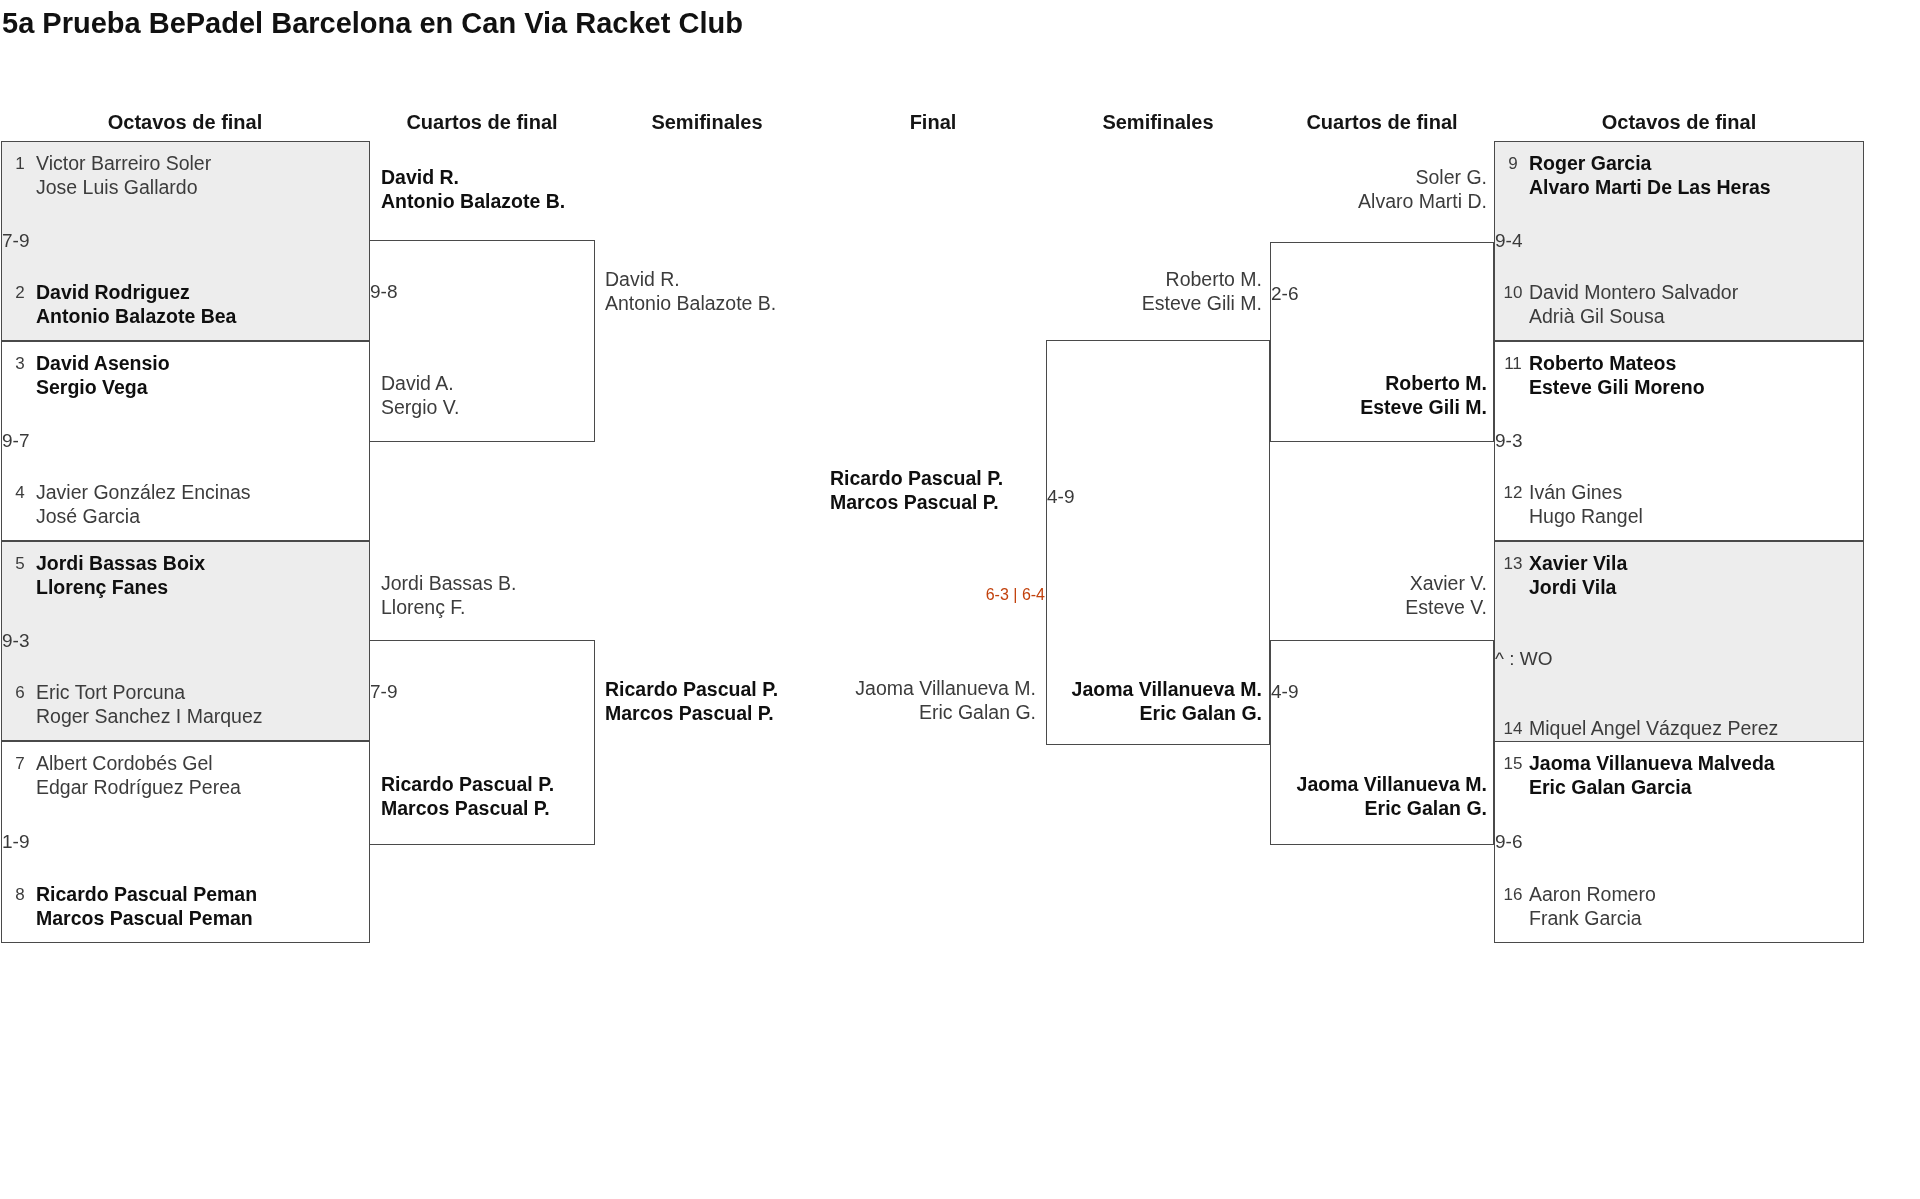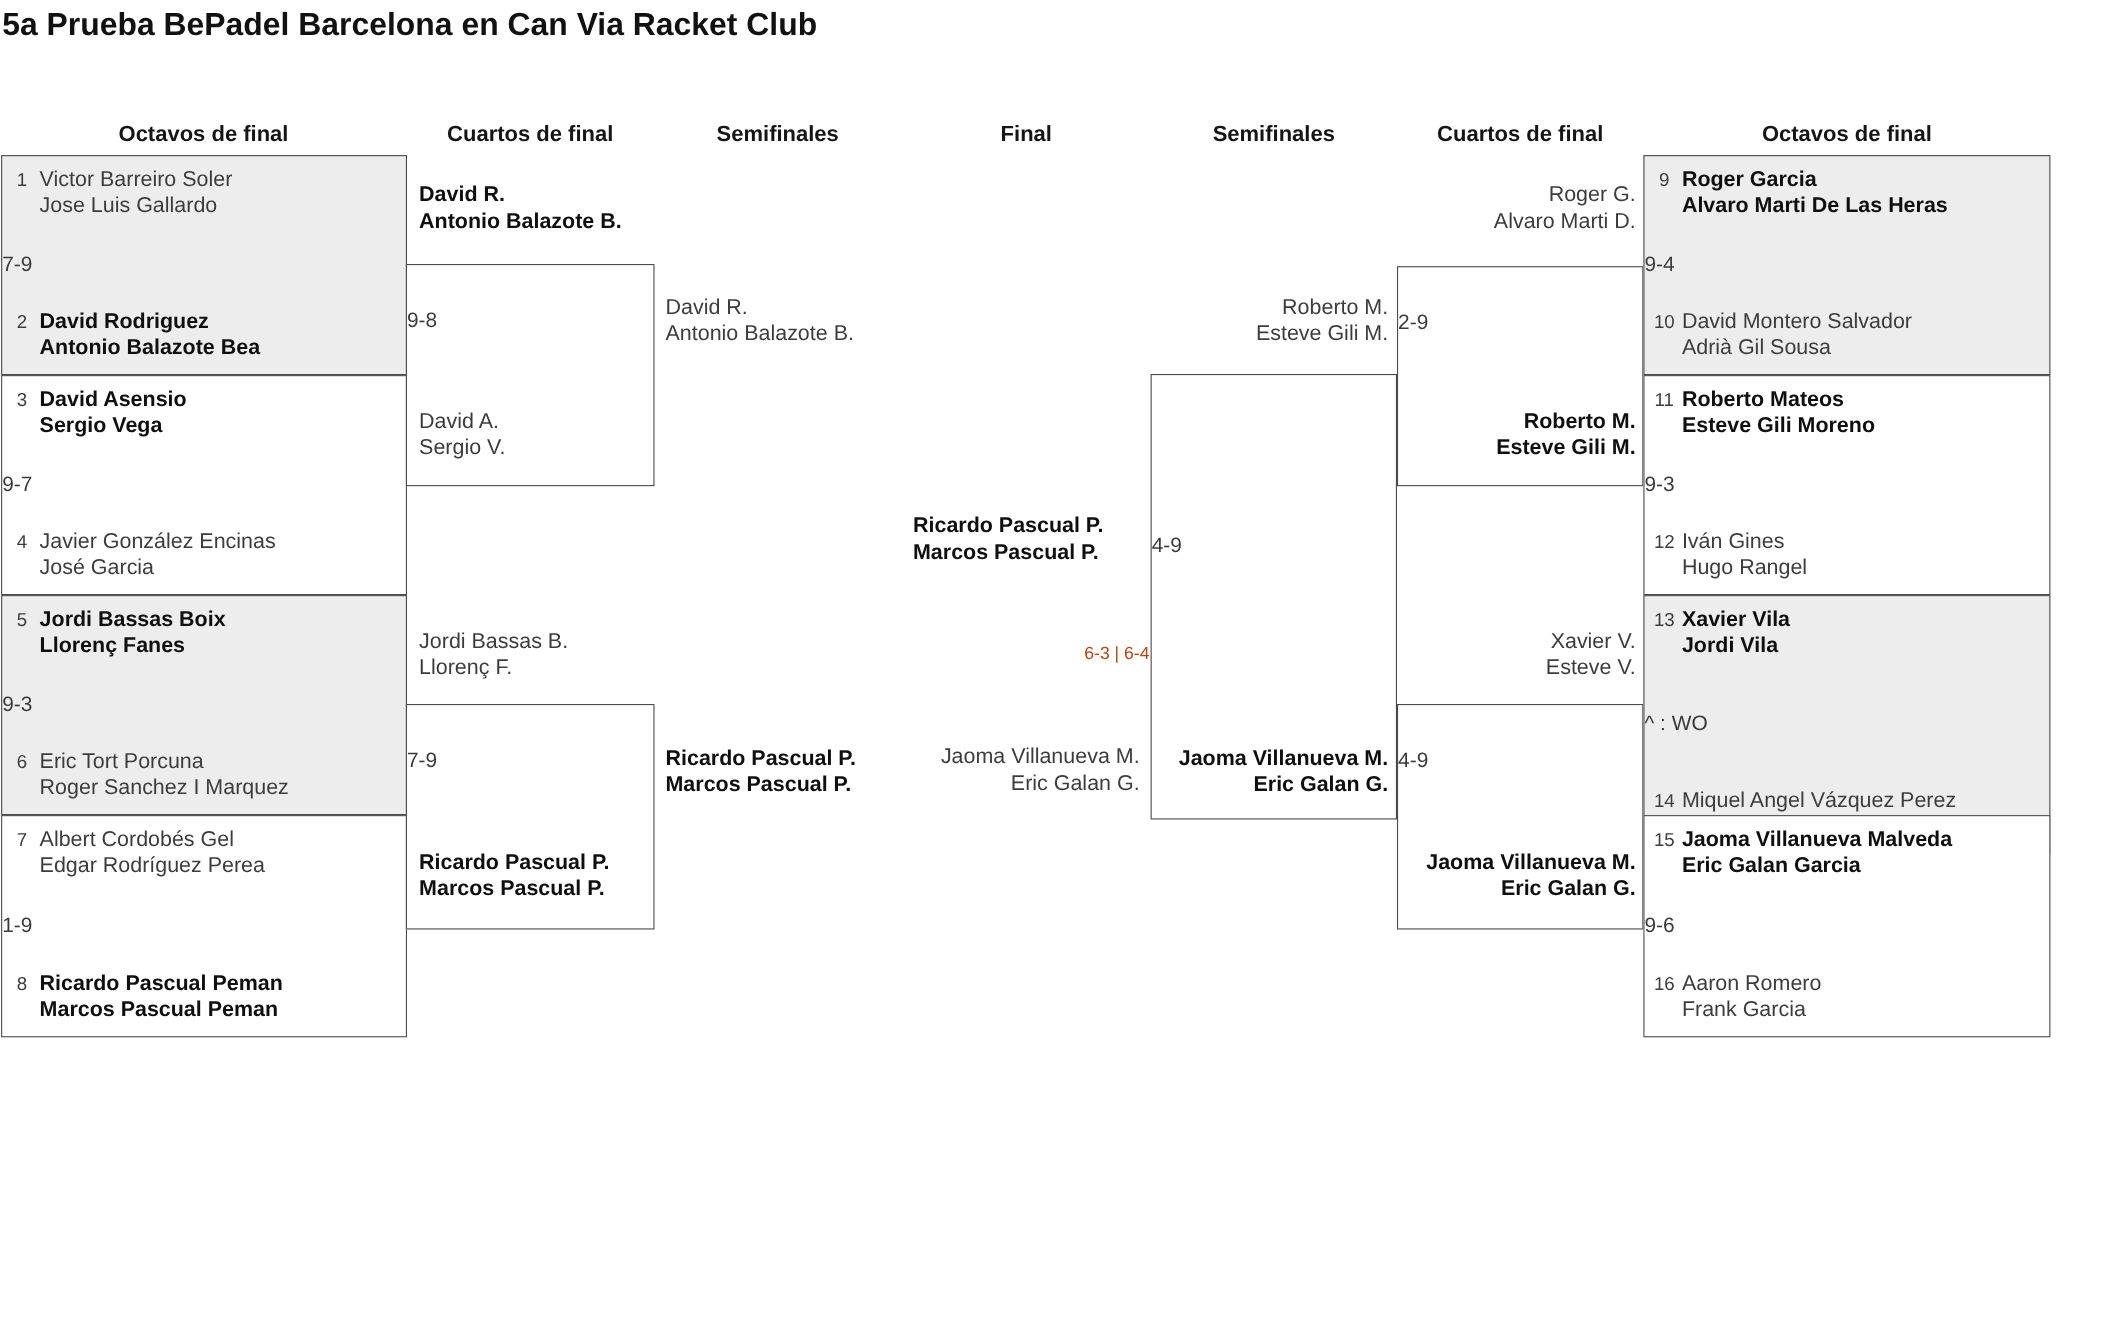--- a/index.html
+++ b/index.html
@@ -189,21 +189,21 @@
     </div>
   </div>
 
   <div class="box qf" style="left:369px;top:240px;width:226px;height:202px">
     <div class="score">9-8</div>
   </div>
   <div class="box qf" style="left:369px;top:640px;width:226px;height:205px">
     <div class="score">7-9</div>
   </div>
   <div class="box qf" style="left:1270px;top:242px;width:224px;height:200px">
-    <div class="score">2-9</div>
+    <div class="score">2-6</div>
   </div>
   <div class="box qf" style="left:1270px;top:640px;width:224px;height:205px">
     <div class="score">4-9</div>
   </div>
 
   <div class="box sf" style="left:1046px;top:340px;width:224px;height:405px">
     <div class="score">4-9</div>
   </div>
 
   <div class="feeder w" style="left:381px;top:165px">
@@ -217,21 +217,21 @@
   <div class="feeder" style="left:381px;top:571px">
     <div>Jordi Bassas B.</div>
       <div>Llorenç F.</div>
   </div>
   <div class="feeder w" style="left:381px;top:772px">
     <div>Ricardo Pascual P.</div>
       <div>Marcos Pascual P.</div>
   </div>
 
   <div class="feeder ra" style="right:433px;top:165px">
-    <div>Roger G.</div>
+    <div>Soler G.</div>
       <div>Alvaro Marti D.</div>
   </div>
   <div class="feeder ra w" style="right:433px;top:371px">
     <div>Roberto M.</div>
       <div>Esteve Gili M.</div>
   </div>
   <div class="feeder ra" style="right:433px;top:571px">
     <div>Xavier V.</div>
       <div>Esteve V.</div>
   </div>

